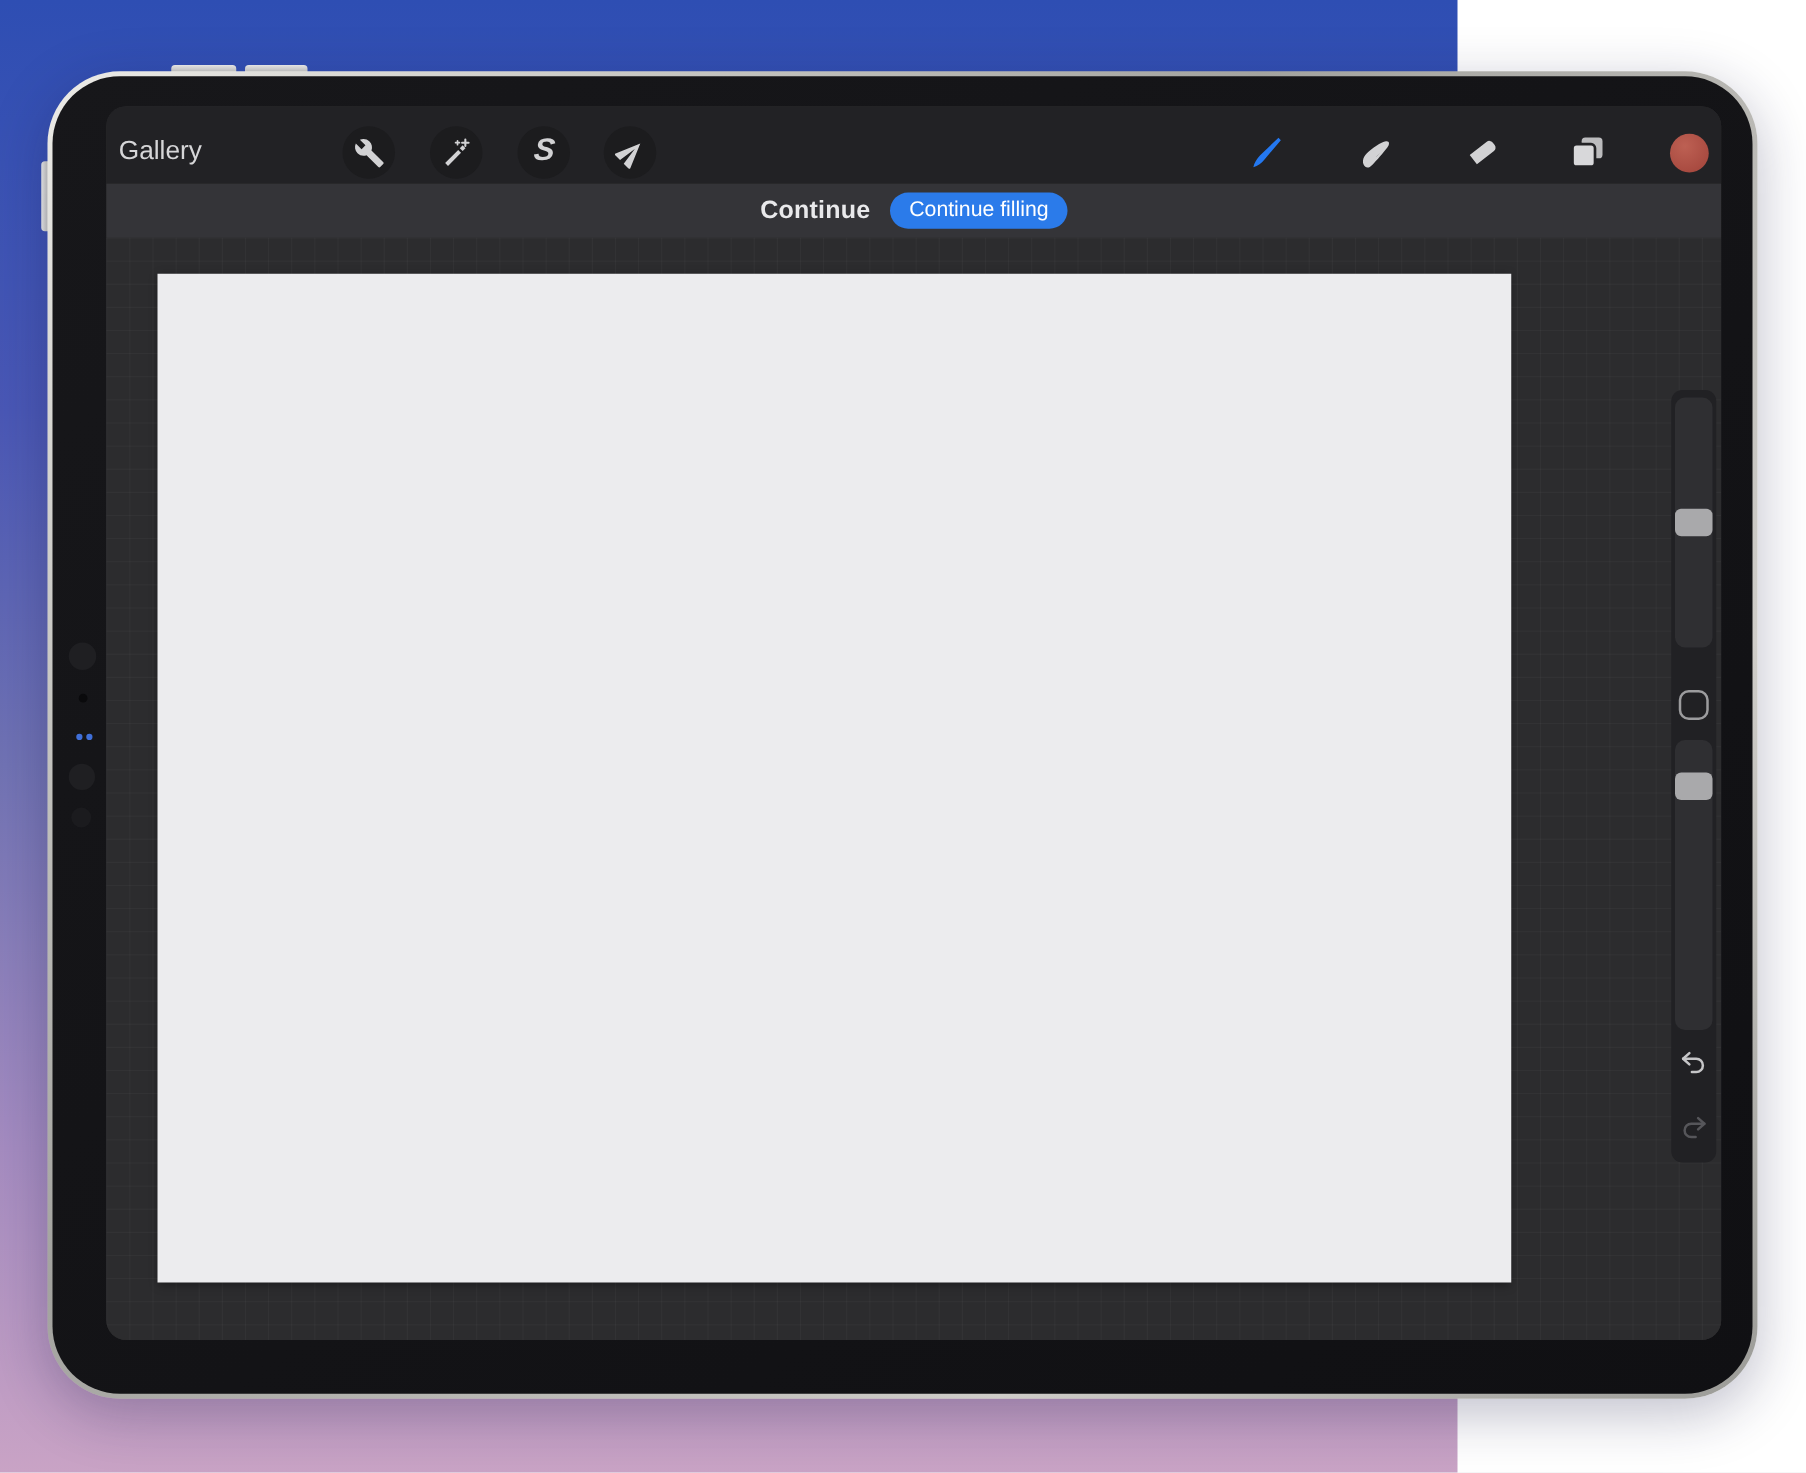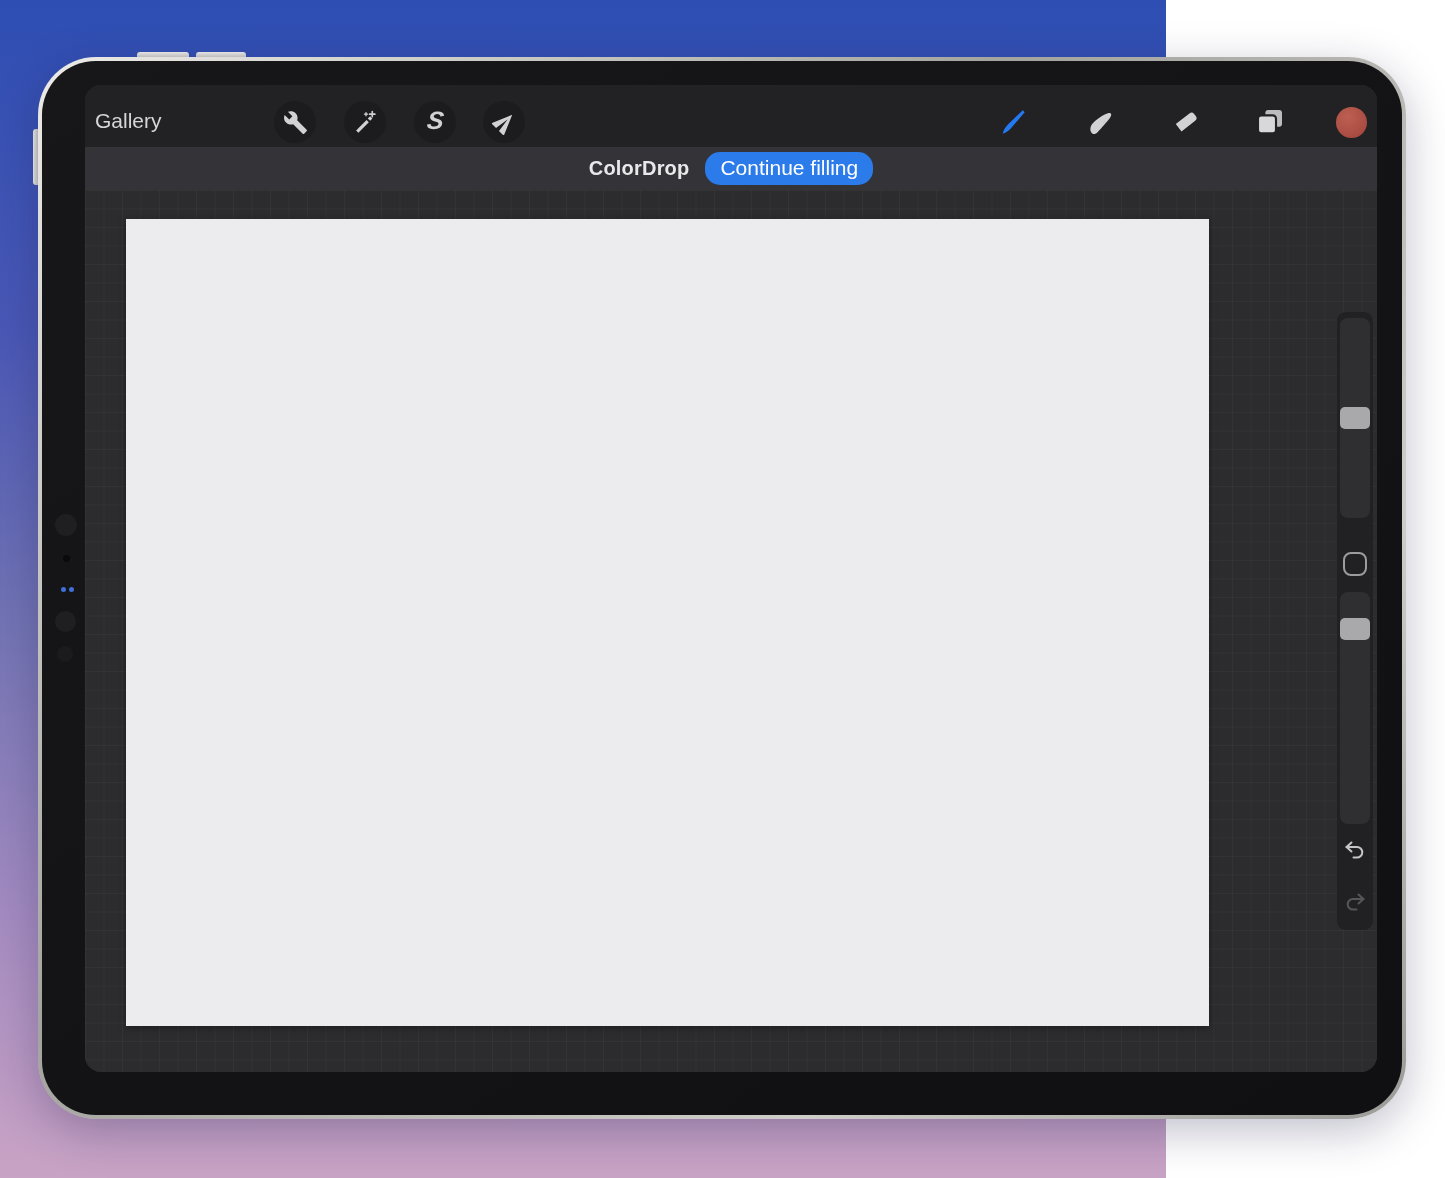--- a/index.html
+++ b/index.html
@@ -38,21 +38,21 @@
   .tc-wrench { left:189px; } .tc-wand { left:259px; } .tc-select { left:329px; } .tc-arrow { left:398px; }
   .tool-right { position:absolute; top:20px; width:34px; height:34px; display:flex; align-items:center; justify-content:center; }
   .tr-brush { left:912px; } .tr-smudge { left:998px; } .tr-eraser { left:1084px; } .tr-layers { left:1168px; }
   .swatch { position:absolute; left:1251px; top:22px; width:31px; height:31px; border-radius:50%;
     background:radial-gradient(circle at 38% 32%,#bd6053,#a84a40 75%); }
   .s-glyph { color:#d2d2d4; font-size:25px; font-weight:700; font-style:italic; transform:skewX(-6deg); line-height:1; padding-bottom:3px; }
 
   .banner { position:absolute; left:0; top:62px; width:100%; height:43px; background:#343438;
     display:flex; align-items:center; justify-content:center; gap:16px; }
   .banner-title { color:#e9e9eb; font-size:20px; font-weight:700; letter-spacing:.2px; }
-  .banner-pill { background:#2b7bea; color:#fff; font-size:21px; font-weight:500;
+  .banner-pill { background:#2b7bea; color:#fff; font-size:17px; font-weight:500;
     padding:4px 15px 5px; border-radius:15px; border:none; cursor:pointer; }
 
   .workspace { position:absolute; left:0; top:105px; width:100%; height:882px; background-color:#2c2c2e;
     background-image:
       linear-gradient(rgba(255,255,255,.032) 1px, transparent 1px),
       linear-gradient(90deg, rgba(255,255,255,.032) 1px, transparent 1px);
     background-size:18.5px 18.5px; }
   .canvas { position:absolute; left:41px; top:134px; width:1083px; height:807px; background:#ececee;
     box-shadow:0 2px 7px rgba(0,0,0,.35); }
 
@@ -164,21 +164,21 @@
             <rect x="8.5" y="3" width="12.5" height="12.5" rx="2.2" fill="#bcbcbe"></rect>
             <rect x="3" y="7" width="13.5" height="13.5" rx="2.4" fill="#d8d8da" stroke="#222225" stroke-width="1.6"></rect>
           </svg>
         </span>
       </div>
 
       <div class="swatch"></div>
     </div>
 
     <div class="banner">
-      <span class="banner-title">ColorDrop</span>
+      <span class="banner-title">Continue</span>
       <button class="banner-pill">Continue filling</button>
     </div>
 
     <div class="sidebar">
       <div class="track size"></div>
       <div class="handle size"></div>
       <button class="modify-btn"></button>
       <div class="track opacity"></div>
       <div class="handle opacity"></div>
 

